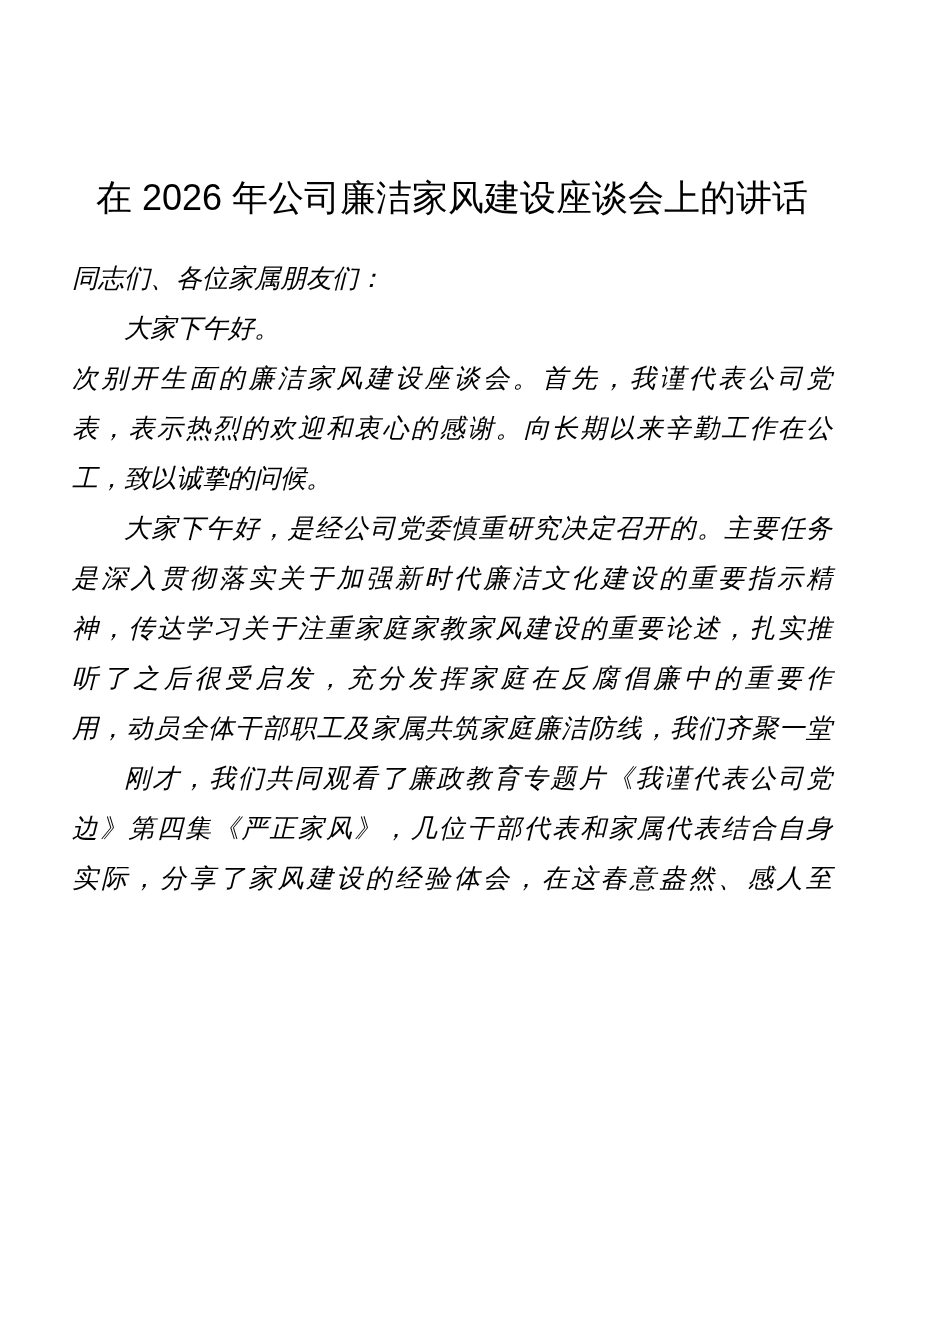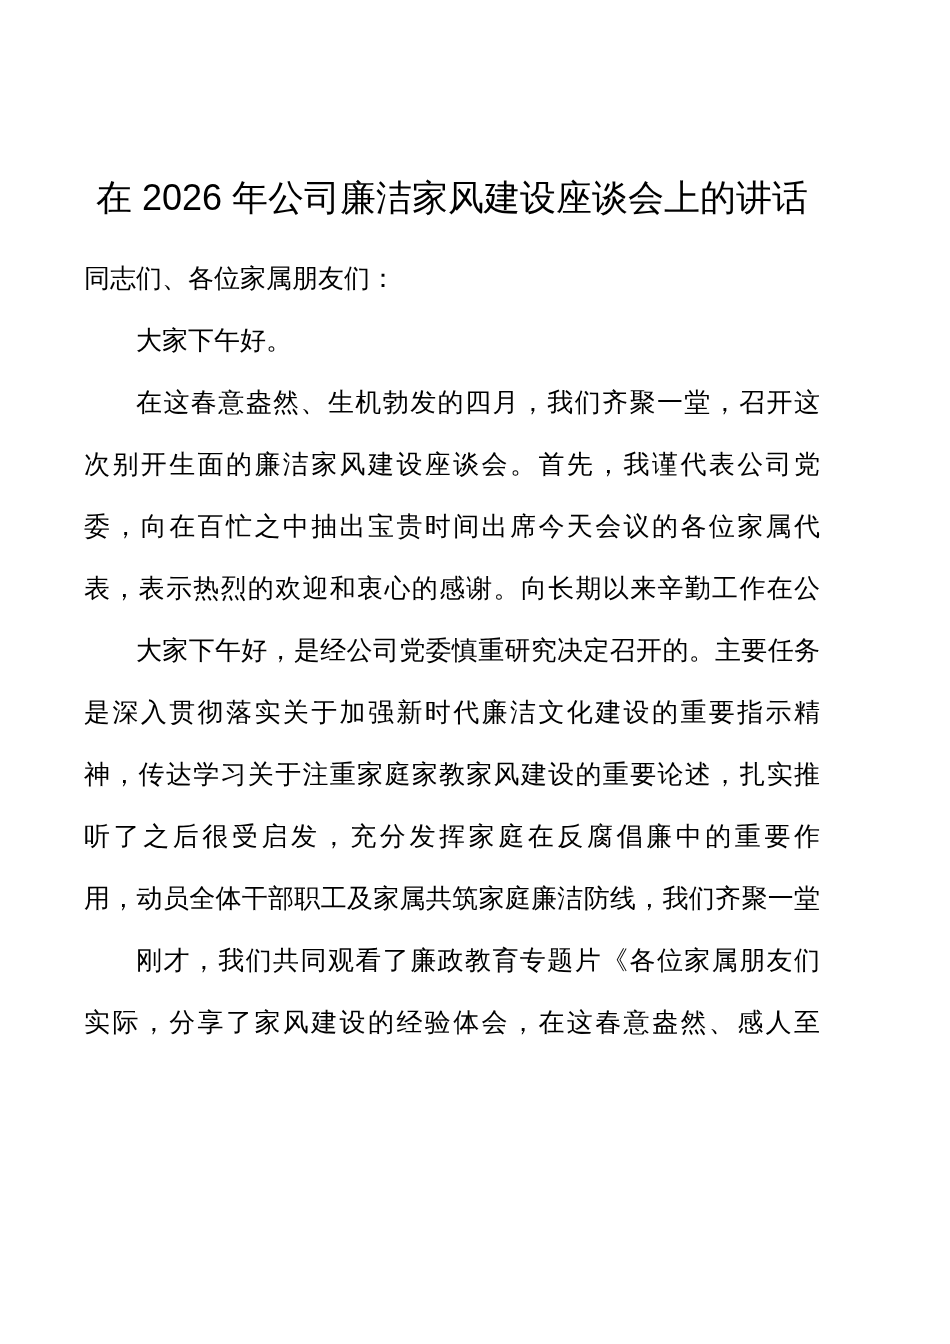--- a/index.html
+++ b/index.html
@@ -24,49 +24,50 @@
     font-weight: 500;
     line-height: 56px;
     text-align: center;
     white-space: nowrap;
     letter-spacing: 0;
   }
   .doc-body {
     margin-top: 27px;
   }
   .line {
-    margin: 12px;
+    margin: 0;
     font-size: 26px;
     line-height: 50px;
     letter-spacing: 0;
     word-break: keep-all;
     white-space: normal;
+    font-style: italic;
   }
   .indent {
     text-indent: 52px;
   }
   .fill {
     text-align: justify;
     text-align-last: justify;
   }
 </style>
 </head>
 <body>
 
 <div class="page">
   <h1 class="doc-title">在 2026 年公司廉洁家风建设座谈会上的讲话</h1>
 
   <div class="doc-body">
     <div class="line">同志们、各位家属朋友们：</div>
     <div class="line indent">大家下午好。</div>
-    <div class="line indent fill">在这春意盎然、生机勃发的四月，我们齐聚一堂，召开这</div>
     <div class="line fill">次别开生面的廉洁家风建设座谈会。首先，我谨代表公司党</div>
-    <div class="line fill">委，向在百忙之中抽出宝贵时间出席今天会议的各位家属代</div>
     <div class="line fill">表，表示热烈的欢迎和衷心的感谢。向长期以来辛勤工作在公</div>
+    <div class="line">工，致以诚挚的问候。</div>
     <div class="line indent fill">大家下午好，是经公司党委慎重研究决定召开的。主要任务</div>
     <div class="line fill">是深入贯彻落实关于加强新时代廉洁文化建设的重要指示精</div>
     <div class="line fill">神，传达学习关于注重家庭家教家风建设的重要论述，扎实推</div>
     <div class="line fill">听了之后很受启发，充分发挥家庭在反腐倡廉中的重要作</div>
     <div class="line fill">用，动员全体干部职工及家属共筑家庭廉洁防线，我们齐聚一堂</div>
-    <div class="line indent fill">刚才，我们共同观看了廉政教育专题片《各位家属朋友们</div>
+    <div class="line indent fill">刚才，我们共同观看了廉政教育专题片《我谨代表公司党</div>
+    <div class="line fill">边》第四集《严正家风》，几位干部代表和家属代表结合自身</div>
     <div class="line fill">实际，分享了家风建设的经验体会，在这春意盎然、感人至</div>
   </div>
 </div>
 
 </body></html>

